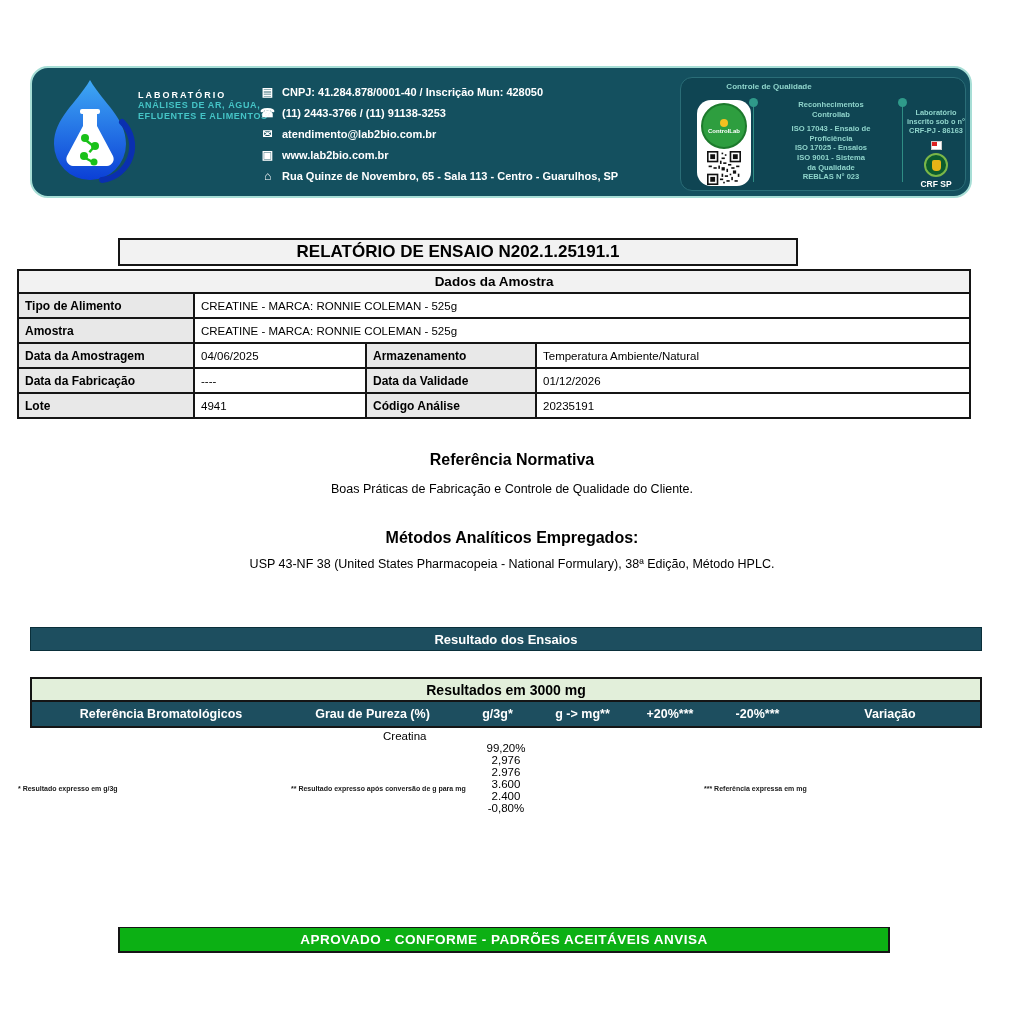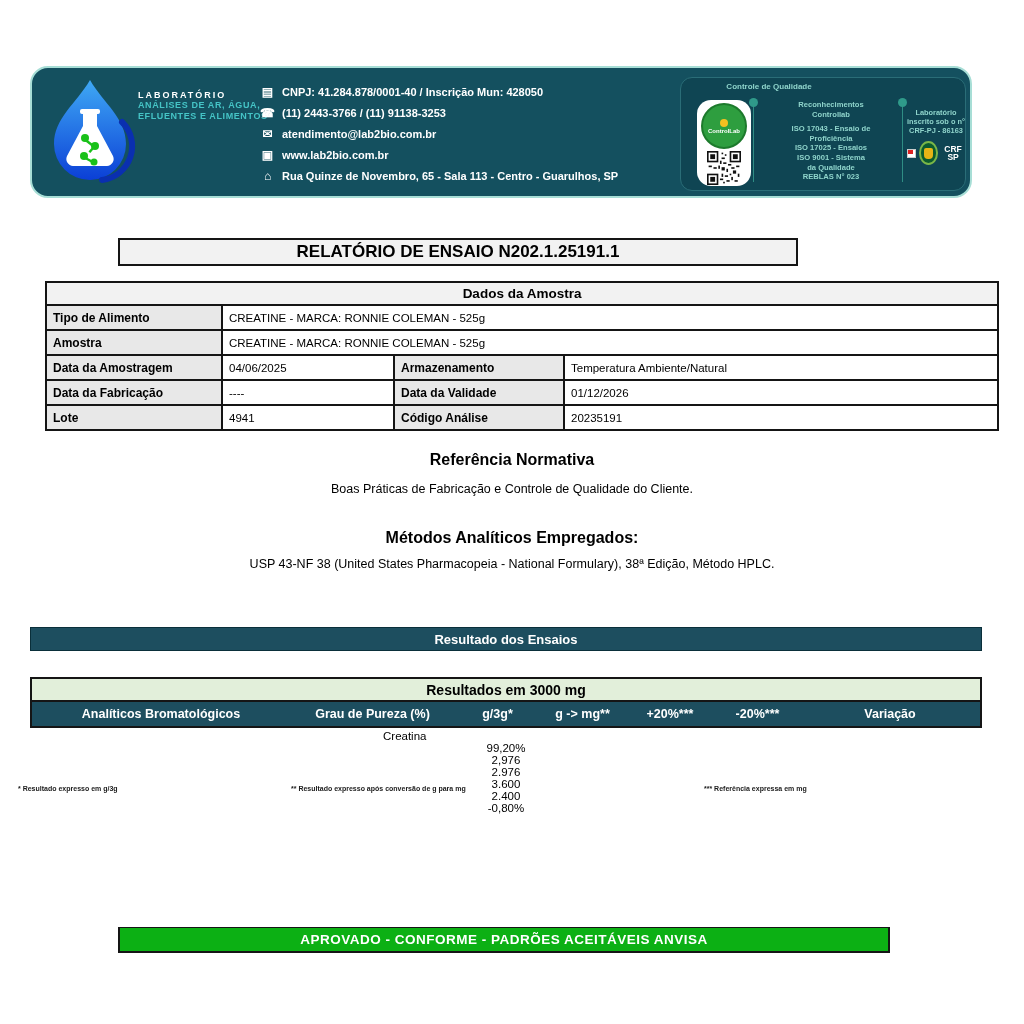--- a/index.html
+++ b/index.html
@@ -33,35 +33,35 @@
   .badge-circle{width:46px;height:46px;border-radius:50%;background:#2e9e3f;border:2px solid #1d7a2c;
         display:flex;flex-direction:column;align-items:center;justify-content:center;color:#fff;}
   .badge-circle .yd{width:8px;height:8px;border-radius:50%;background:#f4c020;margin-bottom:1px;}
   .badge-circle .bt{font-size:6px;font-weight:bold;}
   .qr{margin-top:2px;}
   .recs{position:absolute;left:80px;top:22px;width:140px;text-align:center;color:#8fd4cb;font-size:7.6px;
         font-weight:bold;line-height:9.6px;}
   .recs .gap{height:5px;}
   .crf{position:absolute;left:226px;top:30px;width:58px;text-align:center;color:#8fd4cb;
        font-size:7.4px;font-weight:bold;line-height:9px;}
-  .crf-icons{display:flex;align-items:center;justify-content:center;gap:3px;margin-top:6px;}
+  .crf-icons{display:flex;align-items:center;justify-content:center;gap:3px;margin-top:6px;flex-direction:column;}
   .flag{width:11px;height:9px;background:#fff;border:1px solid #ccc;position:relative;}
   .flag::before{content:"";position:absolute;left:0;top:0;width:5px;height:4px;background:#d22;}
   .seal{width:24px;height:24px;border-radius:50%;background:#0c5c2e;border:2px solid #7ab648;
         display:flex;align-items:center;justify-content:center;}
   .cup{width:9px;height:11px;background:#e7b416;border-radius:2px 2px 4px 4px;}
   .crf-sp{color:#fff;font-size:8.5px;line-height:8px;}
 
   
   .title-box{position:absolute;left:118px;top:238px;width:680px;height:28px;background:var(--box_gray);
              border:2px solid var(--border_dark);display:flex;align-items:center;justify-content:center;
              font-size:17px;font-weight:bold;color:#000;}
 
   
-  .sample{position:absolute;left:45px;top:269px;width:952px;border-collapse:collapse;table-layout:fixed;margin-top:12px;}
+  .sample{position:absolute;left:17px;top:269px;width:952px;border-collapse:collapse;table-layout:fixed;}
   .sample td{border:2px solid var(--border_dark);padding:0 6px;height:25px;font-size:11.5px;color:#000;
              overflow:hidden;white-space:nowrap;}
   .sample td.lab{background:var(--cell_gray);font-weight:bold;font-size:12px;}
   .sample td.sec{background:var(--box_gray);font-weight:bold;font-size:13.5px;text-align:center;height:23px;}
 
   
   .center-text{position:absolute;left:0;width:1024px;text-align:center;color:#000;}
   .h-bold{font-size:16px;font-weight:bold;}
   .body-txt{font-size:12.5px;}
 
@@ -273,21 +273,21 @@
   <div class="center-text h-bold" style="top:451px">Referência Normativa</div>
   <div class="center-text body-txt" style="top:482px">Boas Práticas de Fabricação e Controle de Qualidade do Cliente.</div>
   <div class="center-text h-bold" style="top:529px">Métodos Analíticos Empregados:</div>
   <div class="center-text body-txt" style="top:557px">USP 43-NF 38 (United States Pharmacopeia - National Formulary), 38ª Edição, Método HPLC.</div>
 
   <div class="bar-teal">Resultado dos Ensaios</div>
 
   <div class="res-caption">Resultados em 3000 mg</div>
 
   <div class="res-head">
-    <div class="col0">Analíticos Bromatológicos</div>
+    <div class="col0">Referência Bromatológicos</div>
     <div class="col1">Grau de Pureza (%)</div>
     <div class="col2">g/3g*</div>
     <div class="col3">g -&gt; mg**</div>
     <div class="col4">+20%***</div>
     <div class="col5">-20%***</div>
     <div class="col6">Variação</div>
   </div>
 
   <div class="res-row">
     <div class="col0">Creatina</div>

